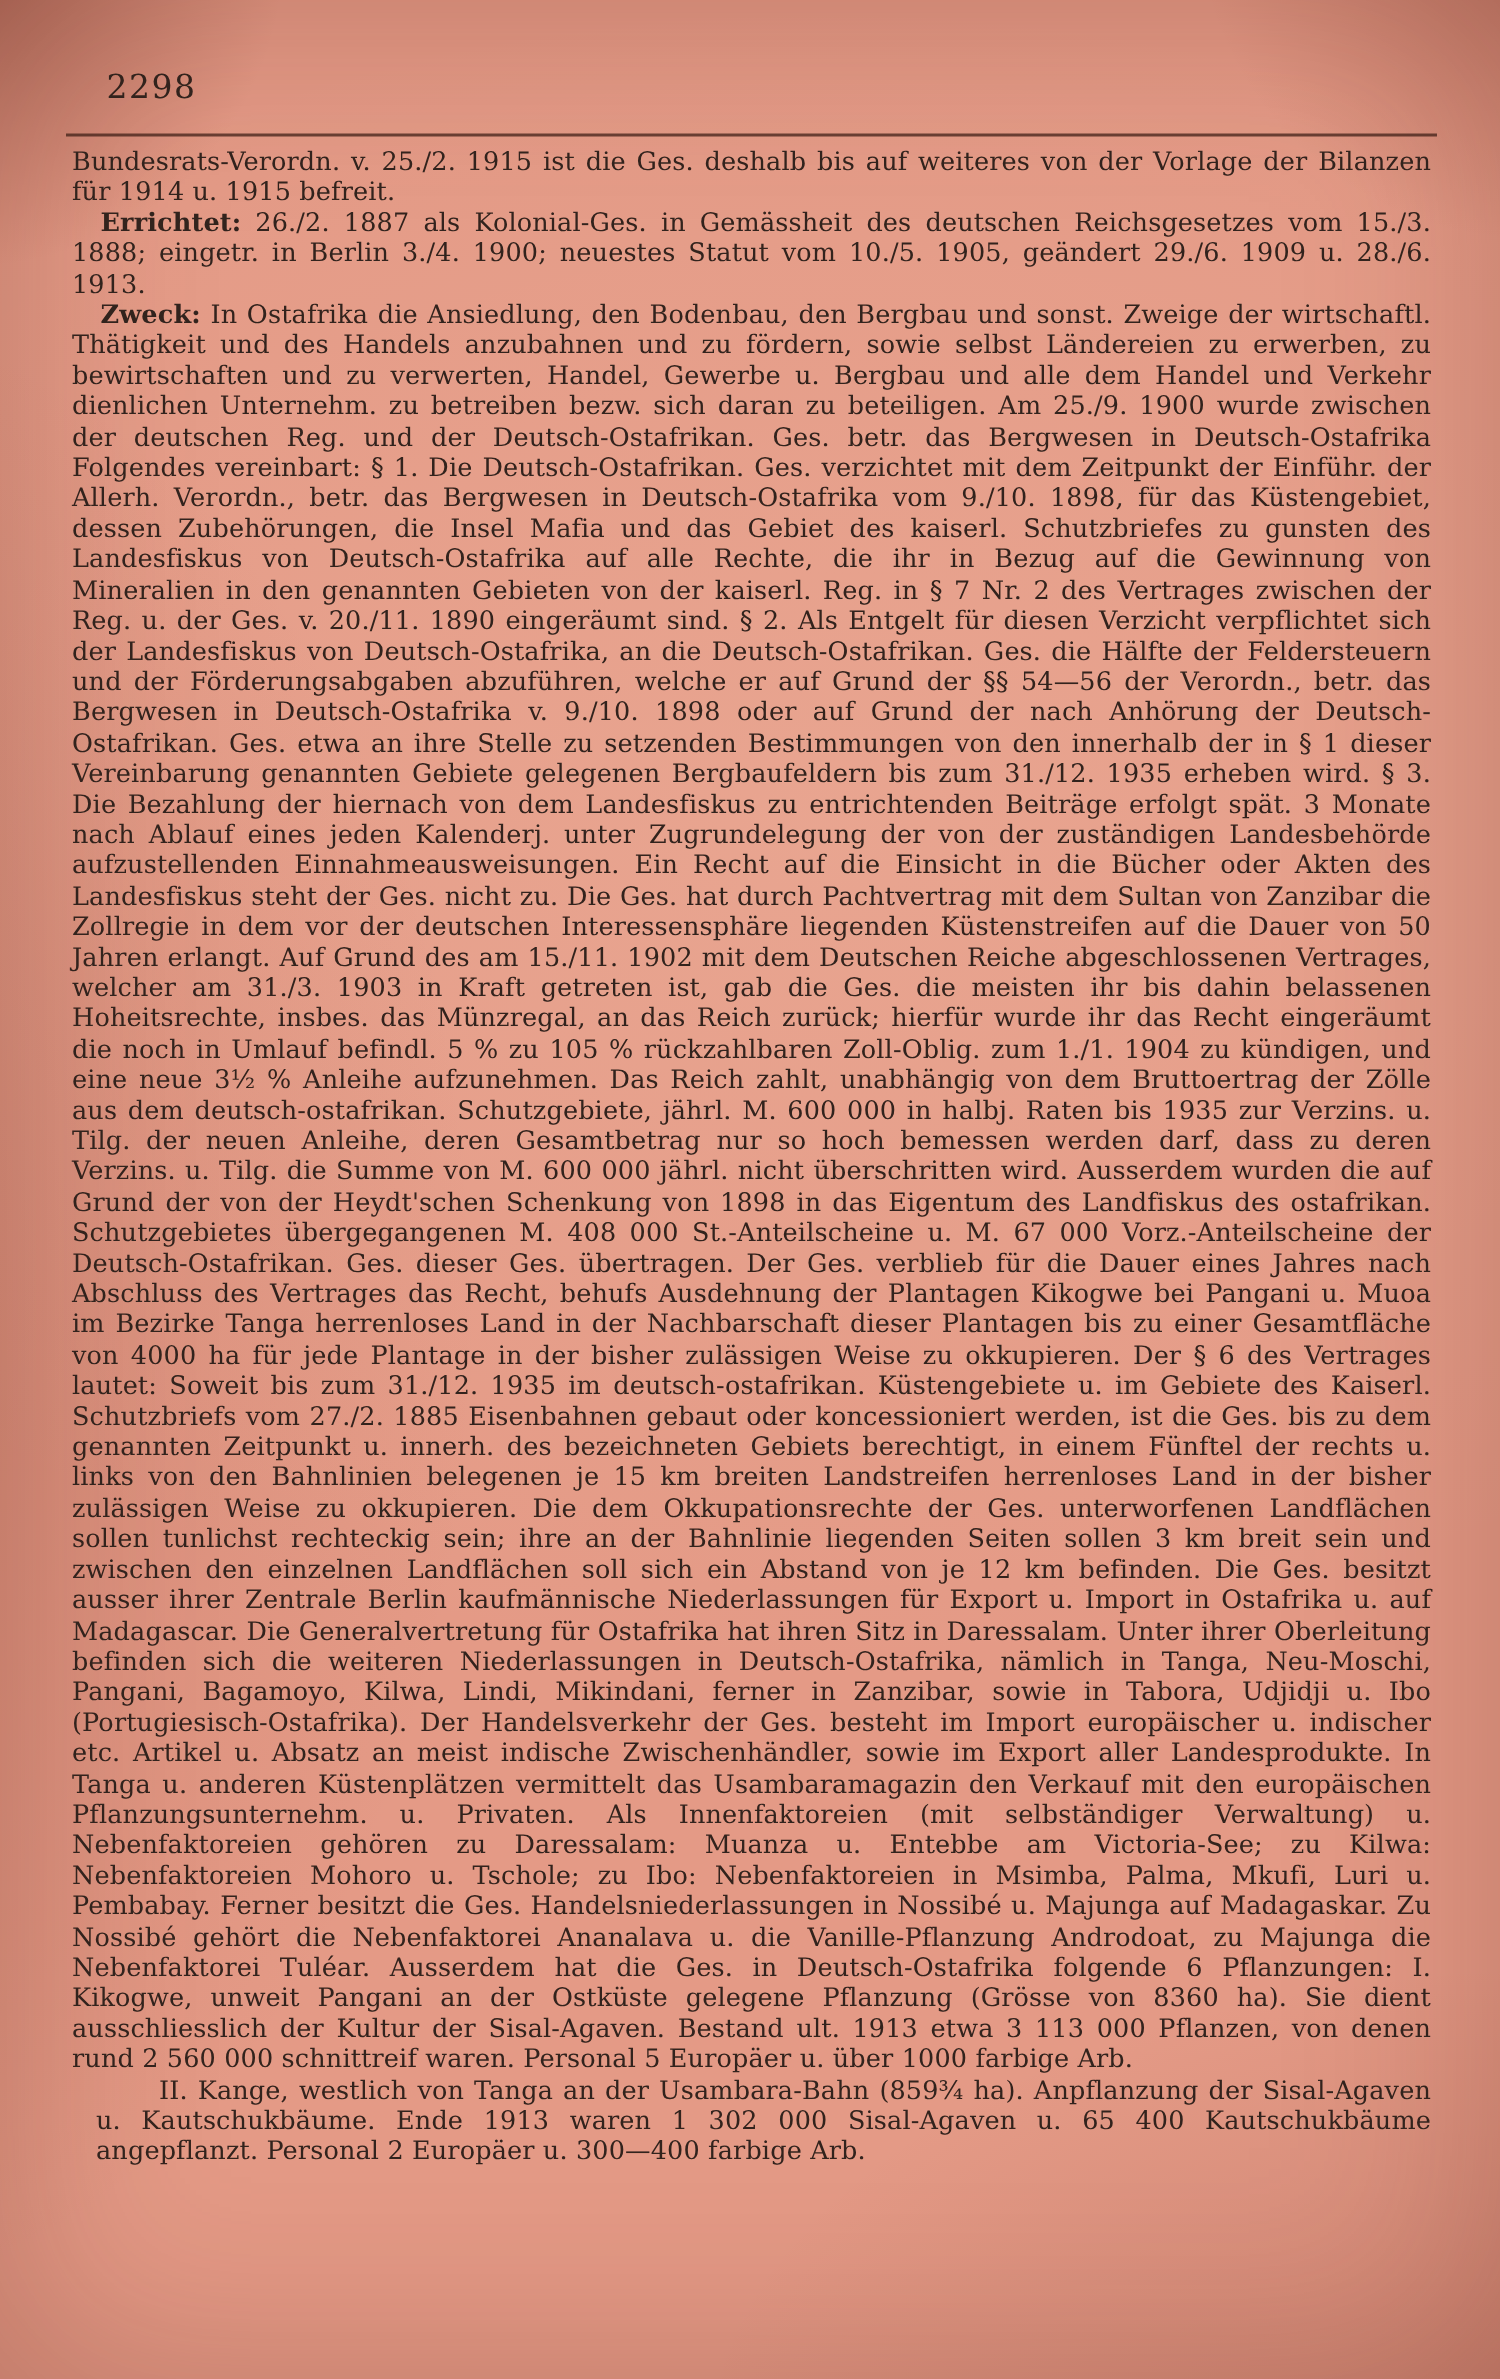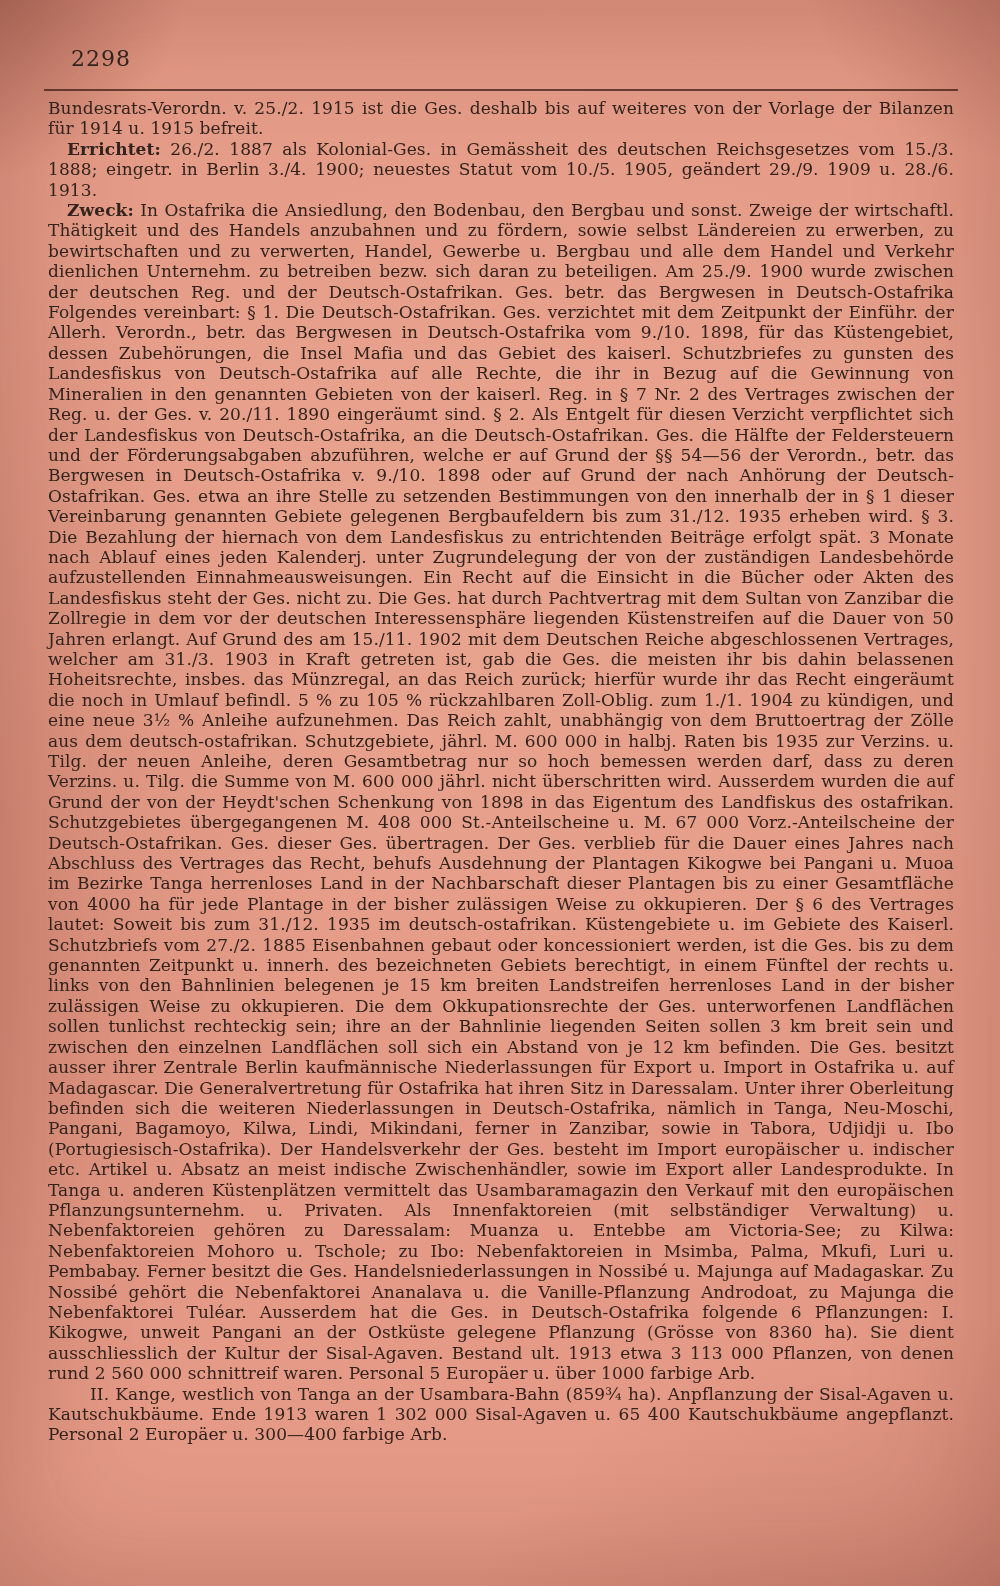--- a/index.html
+++ b/index.html
@@ -28,37 +28,37 @@
   .running-title { position: absolute; left: 0; right: 70px; top: 5px; text-align: center; font-size: 17.5px; }
   .header-rule { position: absolute; top: 89px; left: 44px; right: 42px; height: 2px; background: rgba(58,28,20,.72); }
   .page-body {
     position: absolute; top: 98px; left: 48px; width: 906px;
     font-size: 17px; line-height: 20.4px;
     text-align: justify; text-justify: inter-word;
     letter-spacing: 0.1px;
   }
   .para { margin: 0; text-indent: 19px; }
   .para.no-indent { text-indent: 0; }
-  .para.deep-indent { text-indent: 42px; }
+  .para.deep-indent { text-indent: 42px; margin-left: 16px; }
   .lead { font-weight: 700; margin-top: 48px; }
 </style>
 </head>
 <body>
 
 <div class="page">
 
   <header class="page-header">
     <div class="page-number">2298</div>
   </header>
 
   <div class="header-rule"></div>
 
   <main class="page-body">
     <p class="para no-indent"><span class="para-text">Bundesrats-Verordn. v. 25./2. 1915 ist die Ges. deshalb bis auf weiteres von der Vorlage der Bilanzen für 1914 u. 1915 befreit.</span></p>
 
-    <p class="para"><span class="lead">Errichtet:</span><span class="para-text"> 26./2. 1887 als Kolonial-Ges. in Gemässheit des deutschen Reichsgesetzes vom 15./3. 1888; eingetr. in Berlin 3./4. 1900; neuestes Statut vom 10./5. 1905, geändert 29./9. 1909 u. 28./6. 1913.</span></p>
+    <p class="para"><span class="lead">Errichtet:</span><span class="para-text"> 26./2. 1887 als Kolonial-Ges. in Gemässheit des deutschen Reichsgesetzes vom 15./3. 1888; eingetr. in Berlin 3./4. 1900; neuestes Statut vom 10./5. 1905, geändert 29./6. 1909 u. 28./6. 1913.</span></p>
 
     <p class="para"><span class="lead">Zweck:</span><span class="para-text"> In Ostafrika die Ansiedlung, den Bodenbau, den Bergbau und sonst. Zweige der wirtschaftl. Thätigkeit und des Handels anzubahnen und zu fördern, sowie selbst Ländereien zu erwerben, zu bewirtschaften und zu verwerten, Handel, Gewerbe u. Bergbau und alle dem Handel und Verkehr dienlichen Unternehm. zu betreiben bezw. sich daran zu beteiligen. Am 25./9. 1900 wurde zwischen der deutschen Reg. und der Deutsch-Ostafrikan. Ges. betr. das Bergwesen in Deutsch-Ostafrika Folgendes vereinbart: § 1. Die Deutsch-Ostafrikan. Ges. verzichtet mit dem Zeitpunkt der Einführ. der Allerh. Verordn., betr. das Bergwesen in Deutsch-Ostafrika vom 9./10. 1898, für das Küstengebiet, dessen Zubehörungen, die Insel Mafia und das Gebiet des kaiserl. Schutzbriefes zu gunsten des Landesfiskus von Deutsch-Ostafrika auf alle Rechte, die ihr in Bezug auf die Gewinnung von Mineralien in den genannten Gebieten von der kaiserl. Reg. in § 7 Nr. 2 des Vertrages zwischen der Reg. u. der Ges. v. 20./11. 1890 eingeräumt sind. § 2. Als Entgelt für diesen Verzicht verpflichtet sich der Landesfiskus von Deutsch-Ostafrika, an die Deutsch-Ostafrikan. Ges. die Hälfte der Feldersteuern und der Förderungsabgaben abzuführen, welche er auf Grund der §§ 54—56 der Verordn., betr. das Bergwesen in Deutsch-Ostafrika v. 9./10. 1898 oder auf Grund der nach Anhörung der Deutsch-Ostafrikan. Ges. etwa an ihre Stelle zu setzenden Bestimmungen von den innerhalb der in § 1 dieser Vereinbarung genannten Gebiete gelegenen Bergbaufeldern bis zum 31./12. 1935 erheben wird. § 3. Die Bezahlung der hiernach von dem Landesfiskus zu entrichtenden Beiträge erfolgt spät. 3 Monate nach Ablauf eines jeden Kalenderj. unter Zugrundelegung der von der zuständigen Landesbehörde aufzustellenden Einnahmeausweisungen. Ein Recht auf die Einsicht in die Bücher oder Akten des Landesfiskus steht der Ges. nicht zu. Die Ges. hat durch Pachtvertrag mit dem Sultan von Zanzibar die Zollregie in dem vor der deutschen Interessensphäre liegenden Küstenstreifen auf die Dauer von 50 Jahren erlangt. Auf Grund des am 15./11. 1902 mit dem Deutschen Reiche abgeschlossenen Vertrages, welcher am 31./3. 1903 in Kraft getreten ist, gab die Ges. die meisten ihr bis dahin belassenen Hoheitsrechte, insbes. das Münzregal, an das Reich zurück; hierfür wurde ihr das Recht eingeräumt die noch in Umlauf befindl. 5 % zu 105 % rückzahlbaren Zoll-Oblig. zum 1./1. 1904 zu kündigen, und eine neue 3½ % Anleihe aufzunehmen. Das Reich zahlt, unabhängig von dem Bruttoertrag der Zölle aus dem deutsch-ostafrikan. Schutzgebiete, jährl. M. 600 000 in halbj. Raten bis 1935 zur Verzins. u. Tilg. der neuen Anleihe, deren Gesamtbetrag nur so hoch bemessen werden darf, dass zu deren Verzins. u. Tilg. die Summe von M. 600 000 jährl. nicht überschritten wird. Ausserdem wurden die auf Grund der von der Heydt'schen Schenkung von 1898 in das Eigentum des Landfiskus des ostafrikan. Schutzgebietes übergegangenen M. 408 000 St.-Anteilscheine u. M. 67 000 Vorz.-Anteilscheine der Deutsch-Ostafrikan. Ges. dieser Ges. übertragen. Der Ges. verblieb für die Dauer eines Jahres nach Abschluss des Vertrages das Recht, behufs Ausdehnung der Plantagen Kikogwe bei Pangani u. Muoa im Bezirke Tanga herrenloses Land in der Nachbarschaft dieser Plantagen bis zu einer Gesamtfläche von 4000 ha für jede Plantage in der bisher zulässigen Weise zu okkupieren. Der § 6 des Vertrages lautet: Soweit bis zum 31./12. 1935 im deutsch-ostafrikan. Küstengebiete u. im Gebiete des Kaiserl. Schutzbriefs vom 27./2. 1885 Eisenbahnen gebaut oder koncessioniert werden, ist die Ges. bis zu dem genannten Zeitpunkt u. innerh. des bezeichneten Gebiets berechtigt, in einem Fünftel der rechts u. links von den Bahnlinien belegenen je 15 km breiten Landstreifen herrenloses Land in der bisher zulässigen Weise zu okkupieren. Die dem Okkupationsrechte der Ges. unterworfenen Landflächen sollen tunlichst rechteckig sein; ihre an der Bahnlinie liegenden Seiten sollen 3 km breit sein und zwischen den einzelnen Landflächen soll sich ein Abstand von je 12 km befinden. Die Ges. besitzt ausser ihrer Zentrale Berlin kaufmännische Niederlassungen für Export u. Import in Ostafrika u. auf Madagascar. Die Generalvertretung für Ostafrika hat ihren Sitz in Daressalam. Unter ihrer Oberleitung befinden sich die weiteren Niederlassungen in Deutsch-Ostafrika, nämlich in Tanga, Neu-Moschi, Pangani, Bagamoyo, Kilwa, Lindi, Mikindani, ferner in Zanzibar, sowie in Tabora, Udjidji u. Ibo (Portugiesisch-Ostafrika). Der Handelsverkehr der Ges. besteht im Import europäischer u. indischer etc. Artikel u. Absatz an meist indische Zwischenhändler, sowie im Export aller Landesprodukte. In Tanga u. anderen Küstenplätzen vermittelt das Usambaramagazin den Verkauf mit den europäischen Pflanzungsunternehm. u. Privaten. Als Innenfaktoreien (mit selbständiger Verwaltung) u. Nebenfaktoreien gehören zu Daressalam: Muanza u. Entebbe am Victoria-See; zu Kilwa: Nebenfaktoreien Mohoro u. Tschole; zu Ibo: Nebenfaktoreien in Msimba, Palma, Mkufi, Luri u. Pembabay. Ferner besitzt die Ges. Handelsniederlassungen in Nossibé u. Majunga auf Madagaskar. Zu Nossibé gehört die Nebenfaktorei Ananalava u. die Vanille-Pflanzung Androdoat, zu Majunga die Nebenfaktorei Tuléar. Ausserdem hat die Ges. in Deutsch-Ostafrika folgende 6 Pflanzungen: I. Kikogwe, unweit Pangani an der Ostküste gelegene Pflanzung (Grösse von 8360 ha). Sie dient ausschliesslich der Kultur der Sisal-Agaven. Bestand ult. 1913 etwa 3 113 000 Pflanzen, von denen rund 2 560 000 schnittreif waren. Personal 5 Europäer u. über 1000 farbige Arb.</span></p>
 
     <p class="para deep-indent"><span class="para-text">II. Kange, westlich von Tanga an der Usambara-Bahn (859¾ ha). Anpflanzung der Sisal-Agaven u. Kautschukbäume. Ende 1913 waren 1 302 000 Sisal-Agaven u. 65 400 Kautschukbäume angepflanzt. Personal 2 Europäer u. 300—400 farbige Arb.</span></p>
   </main>
 
 </div>
 
 </body></html>

